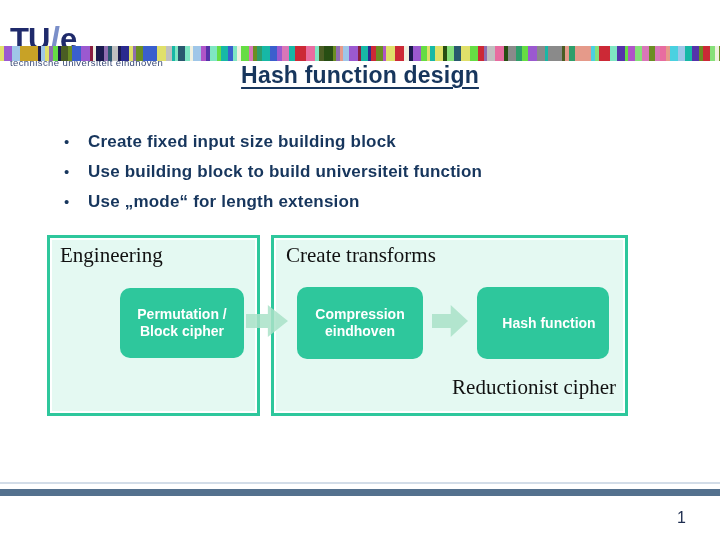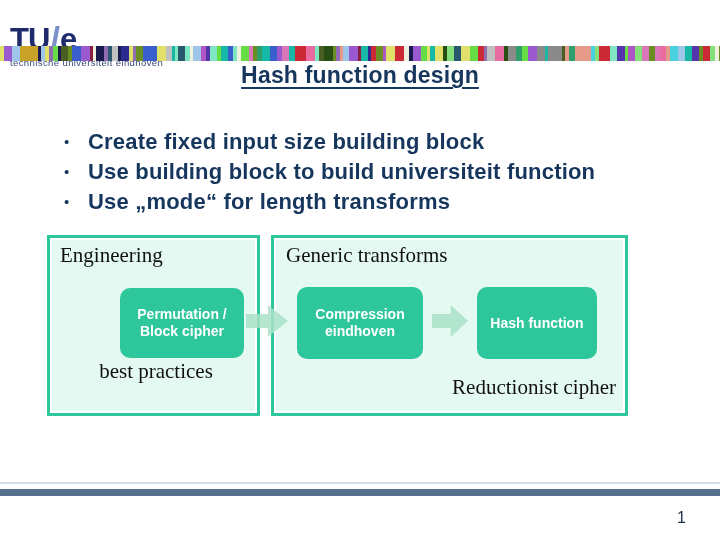--- a/index.html
+++ b/index.html
@@ -19,41 +19,41 @@
   .title-wrap{position:absolute;top:62px;left:0;width:720px;text-align:center;}
   .title{
     font-size:23px;font-weight:bold;color:#17365D;
     text-decoration:underline;text-underline-offset:4px;text-decoration-thickness:2px;
     letter-spacing:0.2px;
   }
   
   .bullets{position:absolute;top:127px;left:64px;right:30px;}
   .bullet-row{display:flex;align-items:flex-start;line-height:30px;}
   .bullet-marker{width:24px;color:#17365D;font-size:15px;flex:0 0 24px;}
-  .bullet-text{font-size:22px;font-weight:bold;color:#17365D;letter-spacing:0.2px;text-align:center;}
+  .bullet-text{font-size:17px;font-weight:bold;color:#17365D;letter-spacing:0.2px;text-align:center;}
   
   .panel{
     position:absolute;border:3px solid #2EC79C;background:#ffffff;box-sizing:border-box;
   }
   .panel-fill{position:absolute;top:2px;left:2px;right:2px;bottom:2px;background:#E4F9F2;}
   .panel-left{left:47px;top:235px;width:213px;height:181px;}
   .panel-right{left:271px;top:235px;width:357px;height:181px;}
   .panel-label{
     position:absolute;font-family:"Liberation Serif",serif;font-size:21px;color:#111111;
   }
   .label-eng{left:60px;top:243px;text-align:right;}
   .label-gen{left:286px;top:243px;}
   .node{
     position:absolute;background:#2EC79C;border-radius:10px;color:#ffffff;
     font-weight:bold;font-size:14px;text-align:center;
     display:flex;flex-direction:column;justify-content:center;line-height:17px;
   }
   .node-perm{left:120px;top:288px;width:124px;height:70px;}
   .node-comp{left:297px;top:287px;width:126px;height:72px;text-align:center;}
-  .node-hash{left:477px;top:287px;width:120px;height:72px;}
+  .node-hash{left:477px;top:287px;width:120px;height:72px;padding-left:12px;}
   .caption{
     position:absolute;font-family:"Liberation Serif",serif;font-size:21px;color:#111111;line-height:23px;
   }
   .caption-crypt{left:56px;top:360px;width:200px;text-align:center;}
   .caption-red{left:420px;top:376px;width:196px;text-align:right;}
   .block-arrow{
     position:absolute;background:#A9E2C8;opacity:0.85;z-index:5;
     clip-path:polygon(0% 28%,52% 28%,52% 0%,100% 50%,52% 100%,52% 72%,0% 72%);
   }
   .arrow1{left:246px;top:305px;width:42px;height:32px;}
@@ -83,51 +83,50 @@
     <div class="bullet-row">
       <span class="bullet-marker">•</span>
       <span class="bullet-text">Create fixed input size building block</span>
     </div>
     <div class="bullet-row">
       <span class="bullet-marker">•</span>
       <span class="bullet-text">Use building block to build universiteit function</span>
     </div>
     <div class="bullet-row">
       <span class="bullet-marker">•</span>
-      <span class="bullet-text">Use „mode“ for length transforms</span>
+      <span class="bullet-text">Use „mode“ for length extension</span>
     </div>
   </div>
 
   <div class="panel panel-left">
     <div class="panel-fill"></div>
   </div>
   <div class="panel-label label-eng">Engineering</div>
 
   <div class="panel panel-right">
     <div class="panel-fill"></div>
   </div>
-  <div class="panel-label label-gen">Generic transforms</div>
+  <div class="panel-label label-gen">Create transforms</div>
 
   <div class="node node-perm">
     <div>Permutation /</div>
     <div>Block cipher</div>
   </div>
   <div class="node node-comp">
     <div>Compression</div>
     <div>eindhoven</div>
   </div>
   <div class="node node-hash">
     <div>Hash function</div>
   </div>
 
   <div class="block-arrow arrow1"></div>
   <div class="block-arrow arrow2"></div>
 
   <div class="caption caption-crypt">
-    <div>best practices</div>
   </div>
   <div class="caption caption-red">Reductionist cipher</div>
 
   <div class="footer-thin"></div>
   <div class="footer-bar"></div>
   <div class="page-number">1</div>
 
 </div>
 
 </body></html>

